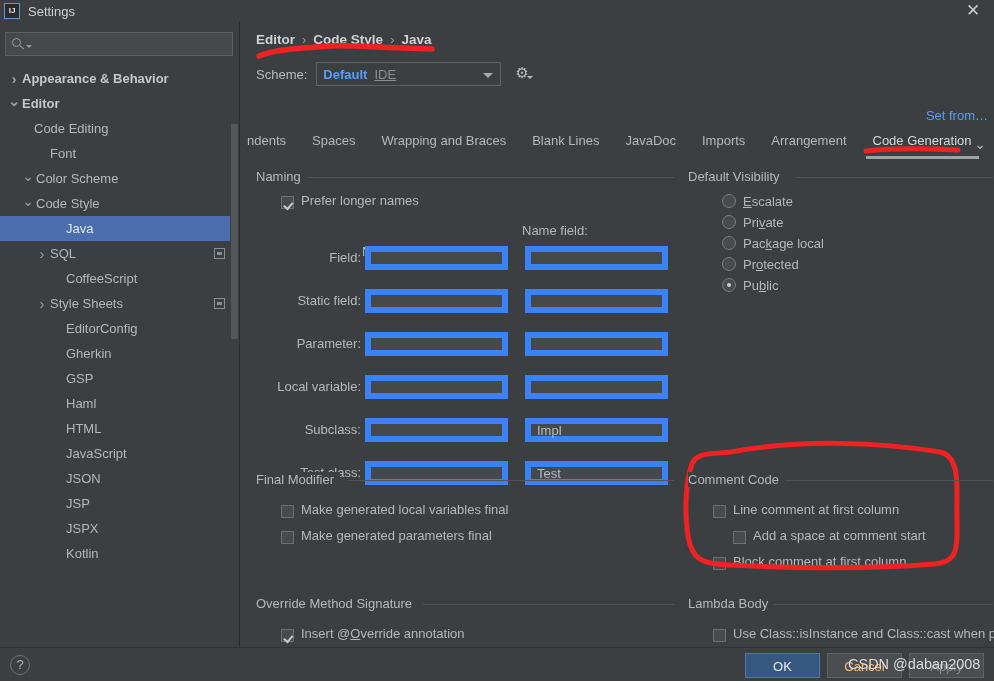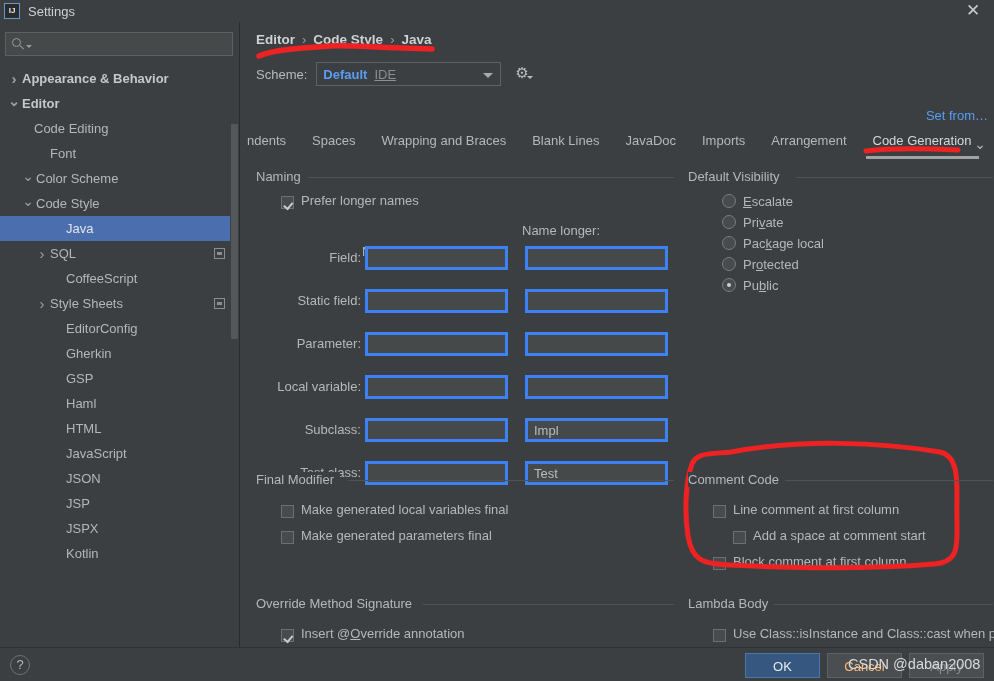--- a/index.html
+++ b/index.html
@@ -211,21 +211,21 @@
   .rb {
     position: absolute; width: 14px; height: 14px; border-radius: 50%;
     background: #474b4c; border: 1px solid #797d7f;
   }
   .rb.on::after {
     content: ""; position: absolute; left: 4px; top: 4px;
     width: 4px; height: 4px; border-radius: 50%; background: #cdd0d1;
   }
   .tf {
     position: absolute; height: 24px;
-    background: #45494a; border: 3px solid #3b82f6;
+    background: #45494a; border: 6px solid #3b82f6;
     font-size: 13px; color: #b9bcbe;
     display: flex; align-items: center; padding-left: 6px;
   }
   .mnem { text-decoration: underline; }
 
   
   .bottom {
     position: absolute; left: 0; top: 647px; width: 994px; height: 34px;
     background: #3c3f41; border-top: 1px solid #323232;
   }
@@ -397,21 +397,21 @@
 
       <div class="group" style="left:15px; top:8px; width:418px;">
         <div class="group-title">Naming</div>
         <div class="group-line" style="left:52px; width:366px;"></div>
       </div>
 
       <div class="cb on" style="left:40px; top:35px;"></div>
       <div class="lbl" style="position:absolute; left:60px; top:32px;">Prefer longer names</div>
 
       <div class="lbl" style="position:absolute; left:121px; top:46px;margin-top:37px;">Name prefix:</div>
-      <div class="lbl" style="position:absolute; left:281px; top:62px;">Name longer:</div>
+      <div class="lbl" style="position:absolute; left:281px; top:62px;">Name field:</div>
 
       <div id="naming-rows">
           <div class="lbl r" style="position: absolute; left: 20px; width: 100px; top: 89px;">Field:</div>
           <div class="tf" style="left: 124px; width: 143px; top: 85px;"></div>
           <div class="tf" style="left: 284px; width: 143px; top: 85px;"></div>
           <div class="lbl r" style="position: absolute; left: 20px; width: 100px; top: 132px;">Static field:</div>
           <div class="tf" style="left: 124px; width: 143px; top: 128px;"></div>
           <div class="tf" style="left: 284px; width: 143px; top: 128px;"></div>
           <div class="lbl r" style="position: absolute; left: 20px; width: 100px; top: 175px;">Parameter:</div>
           <div class="tf" style="left: 124px; width: 143px; top: 171px;"></div>

